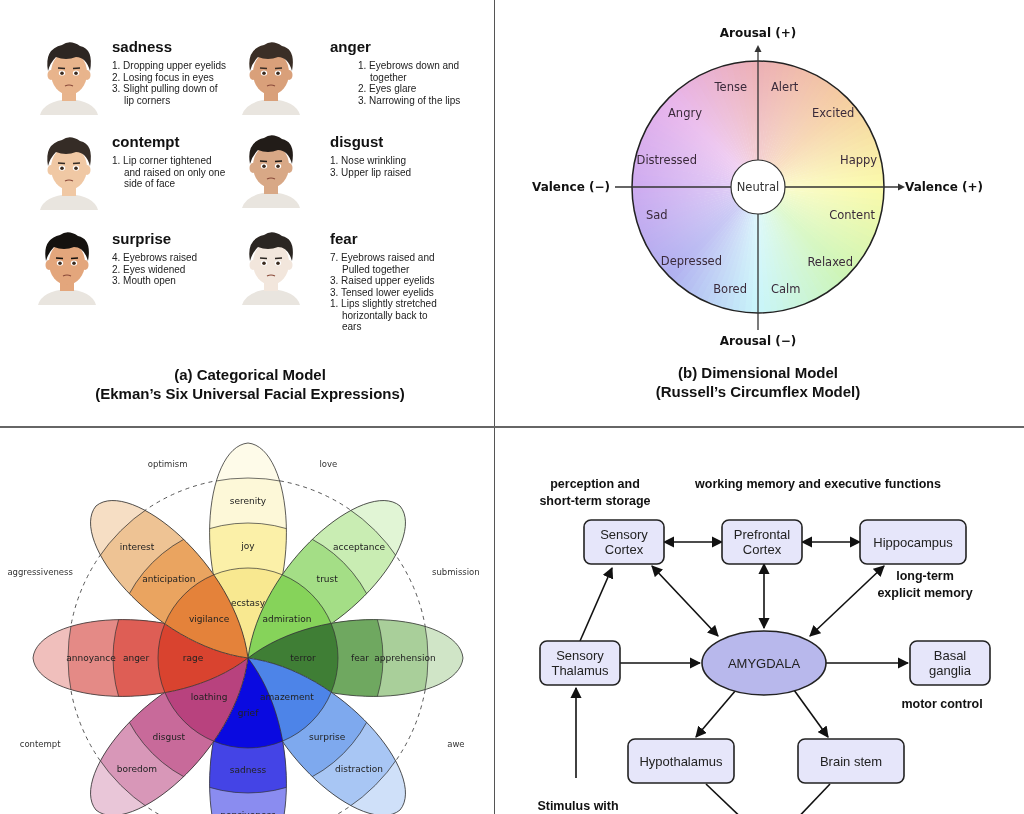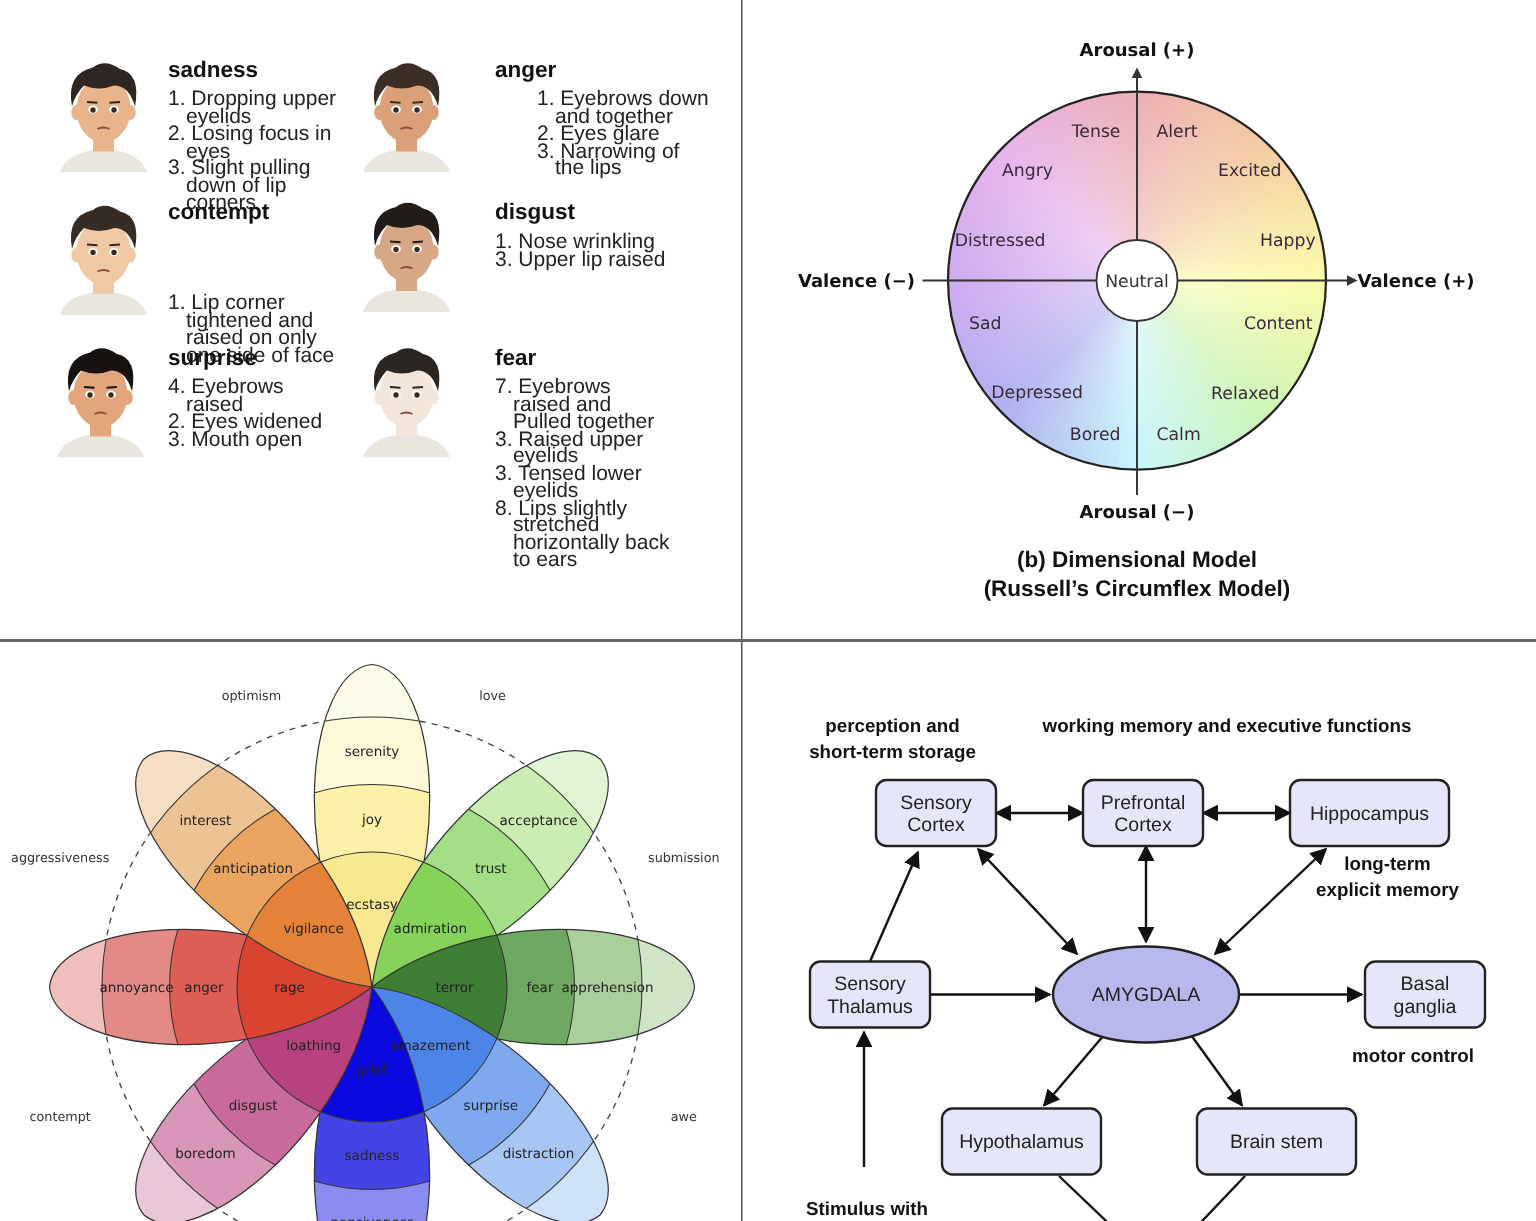--- a/index.html
+++ b/index.html
@@ -3,21 +3,21 @@
 <meta charset="utf-8">
 <style>
   html, body { margin:0; padding:0; background:#ffffff; }
   body { width:1024px; height:814px; position:relative; overflow:hidden; font-family:"Liberation Sans", sans-serif; color:#111; }
   .divider-v { position:absolute; left:494px; top:0; width:1px; height:814px; background:#555; }
   .divider-h { position:absolute; left:0; top:426px; width:1024px; height:1.5px; background:#666; }
 
   
   .face { position:absolute; width:78px; height:80px; }
   .emo-title { position:absolute; font-size:15px; font-weight:bold; color:#111; }
-  .emo-list { position:absolute; font-size:14px; line-height:11.5px; color:#222; margin:0; padding:0; list-style:none; }
+  .emo-list { position:absolute; font-size:10px; line-height:11.5px; color:#222; margin:0; padding:0; list-style:none; }
   .emo-list li { padding-left:12px; text-indent:-12px; }
   .caption { position:absolute; font-size:15px; font-weight:bold; text-align:center; line-height:19px; color:#111; }
 
   svg text { font-family:"DejaVu Sans", sans-serif; }
   .circ-label { font-size:11.5px; fill:#3a2a3a; }
   .axis-label { font-size:12px; font-weight:bold; fill:#111; }
   .plut-label { font-size:9px; fill:#222; }
   .plut-outer { font-size:8.5px; fill:#333; }
   .node-text { font-family:"Liberation Sans", sans-serif; font-size:13px; fill:#222; }
   .ann-text { font-family:"Liberation Sans", sans-serif; font-size:12.5px; font-weight:bold; fill:#111; }
@@ -77,21 +77,21 @@
       <ellipse cx="57" cy="40" rx="3.5" ry="5" fill="#f0c8a4"></ellipse>
       <path d="M18 36 Q14 14 32 10 Q40 4 50 11 Q64 14 60 36 Q56 22 46 22 Q36 26 26 22 Q20 28 18 36 Z" fill="#352c26"></path>
       <ellipse cx="32" cy="38" rx="3.2" ry="2.6" fill="#fff"></ellipse>
         <circle cx="32" cy="38.3" r="1.8" fill="#3a2a1e"></circle>
       <ellipse cx="46" cy="38" rx="3.2" ry="2.6" fill="#fff"></ellipse>
         <circle cx="46" cy="38.3" r="1.8" fill="#3a2a1e"></circle>
       <path d="M28 33 L35 33.5 M43 33.5 L50 33" stroke="#352c26" stroke-width="1.3"></path>
       <path d="M35 51 Q39 49 43 51" stroke="#8a4a3a" stroke-width="1.2" fill="none"></path>
     </svg></div>
     <div class="emo-title" style="left: 112px; top: 133px;">contempt</div>
-    <ul class="emo-list" style="left: 112px; top: 155px; width: 118px; margin-top: 41px;">
+    <ul class="emo-list" style="left: 112px; top: 155px; width: 118px;">
       <li>1. Lip corner tightened and raised on only one side of face</li>
     </ul>
     <div class="face" style="left: 232px; top: 128px;"><svg width="78" height="80" viewBox="0 0 78 80">
       <path d="M10 80 Q14 66 39 64 Q64 66 68 80 Z" fill="#e9e5df"></path>
       <rect x="32" y="52" width="14" height="14" fill="#d8a886"></rect>
       <ellipse cx="39" cy="38" rx="18" ry="22" fill="#d8a886"></ellipse>
       <ellipse cx="21" cy="40" rx="3.5" ry="5" fill="#d8a886"></ellipse>
       <ellipse cx="57" cy="40" rx="3.5" ry="5" fill="#d8a886"></ellipse>
       <path d="M18 36 Q14 14 32 10 Q40 4 50 11 Q64 14 60 36 Q56 22 46 22 Q36 26 26 22 Q20 28 18 36 Z" fill="#221c18"></path>
       <ellipse cx="32" cy="38" rx="3.2" ry="2.6" fill="#fff"></ellipse>
@@ -138,25 +138,27 @@
       <ellipse cx="46" cy="38" rx="3.2" ry="2.6" fill="#fff"></ellipse>
         <circle cx="46" cy="38.3" r="1.8" fill="#3a2a1e"></circle>
       <path d="M28 33 L35 33.5 M43 33.5 L50 33" stroke="#2b2622" stroke-width="1.3"></path>
       <path d="M35 51 Q39 49 43 51" stroke="#8a4a3a" stroke-width="1.2" fill="none"></path>
     </svg></div>
     <div class="emo-title" style="left: 330px; top: 230px;">fear</div>
     <ul class="emo-list" style="left: 330px; top: 252px; width: 118px;">
       <li>7. Eyebrows raised and Pulled together</li>
       <li>3. Raised upper eyelids</li>
       <li>3. Tensed lower eyelids</li>
-      <li>8. Lips slightly stretched horizontally back to ears</li>
+      <li>1. Lips slightly stretched horizontally back to ears</li>
     </ul>
   </div>
 
 <div class="caption" style="left:40px; top:365px; width:420px;">
+  <div>(a) Categorical Model</div>
+  <div>(Ekman’s Six Universal Facial Expressions)</div>
 </div>
 
 <svg style="position:absolute; left:500px; top:0;" width="524" height="420">
   <defs>
     <radialGradient id="centerWhite" cx="50%" cy="50%" r="50%">
       <stop offset="0%" stop-color="#ffffff" stop-opacity="0.9"></stop>
       <stop offset="100%" stop-color="#ffffff" stop-opacity="0"></stop>
     </radialGradient>
     <clipPath id="circClip">
         <circle cx="258" cy="187" r="126"></circle>

